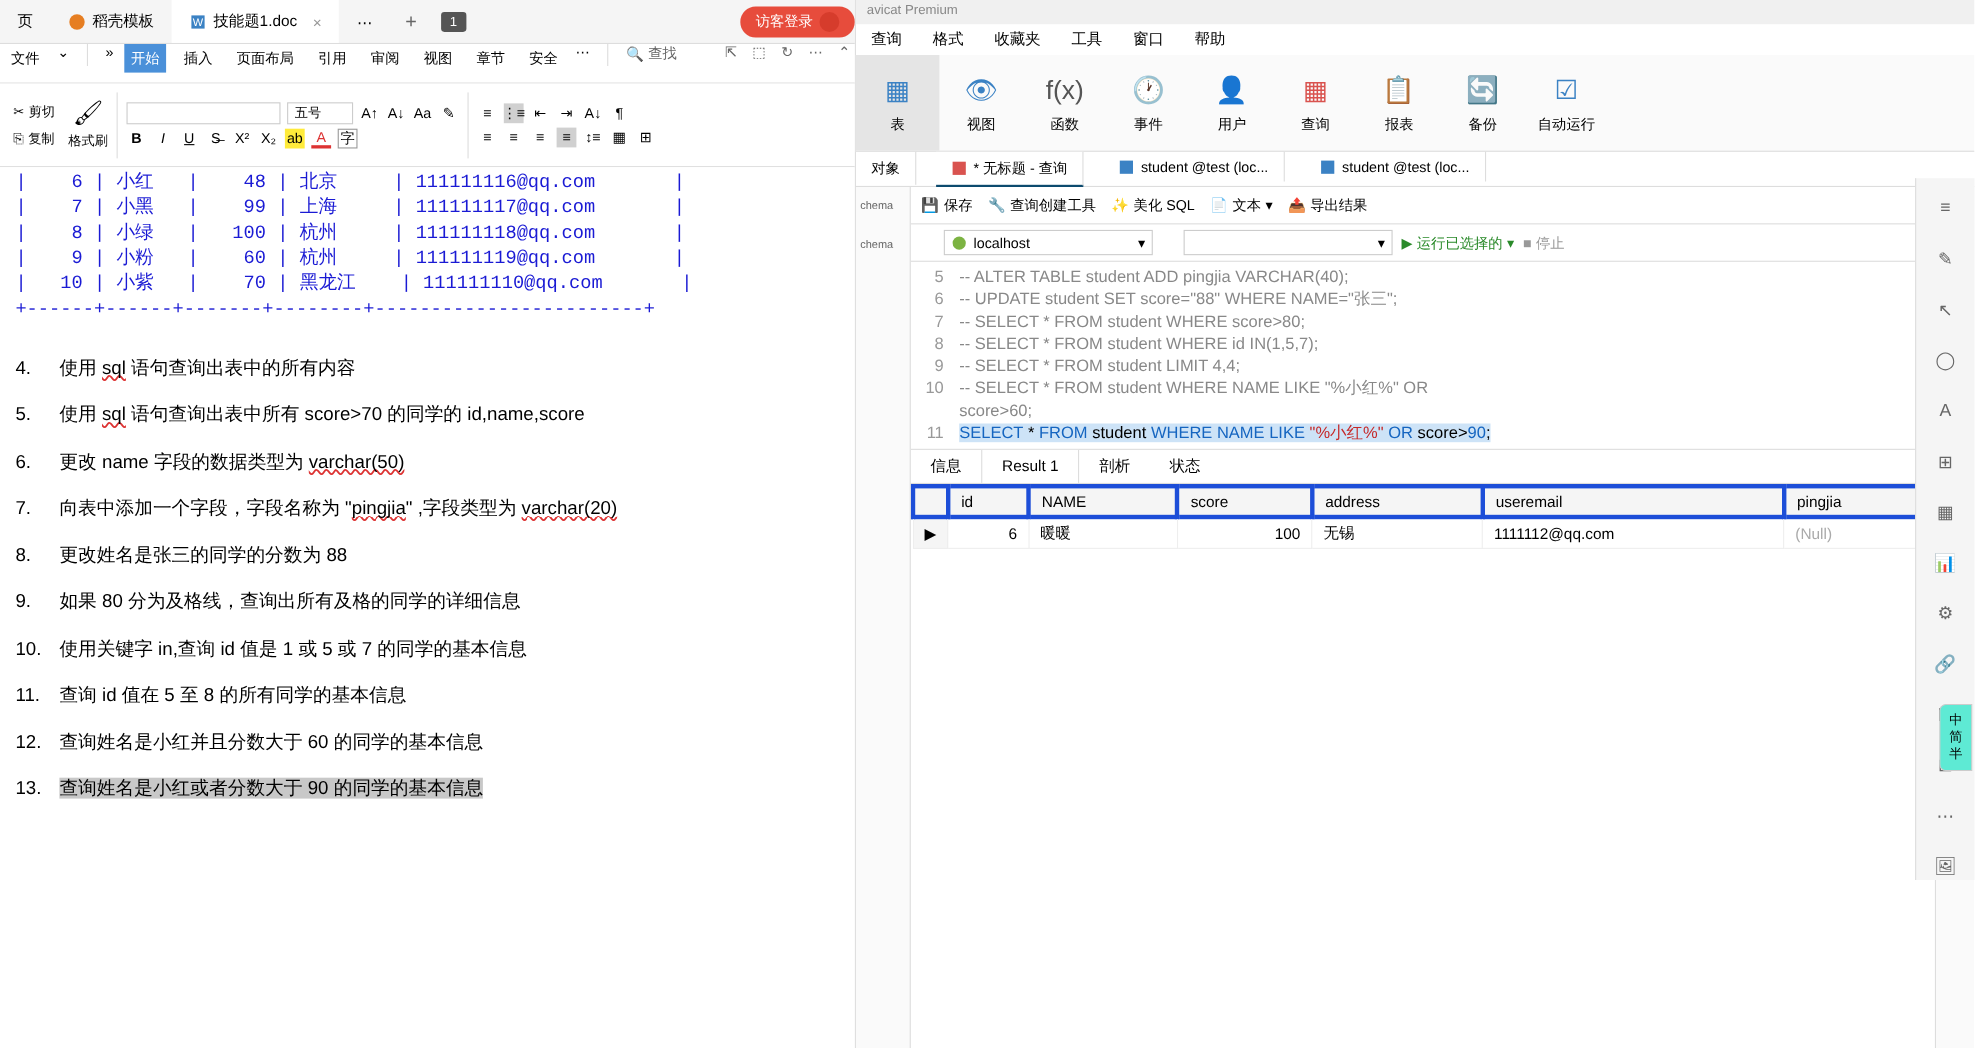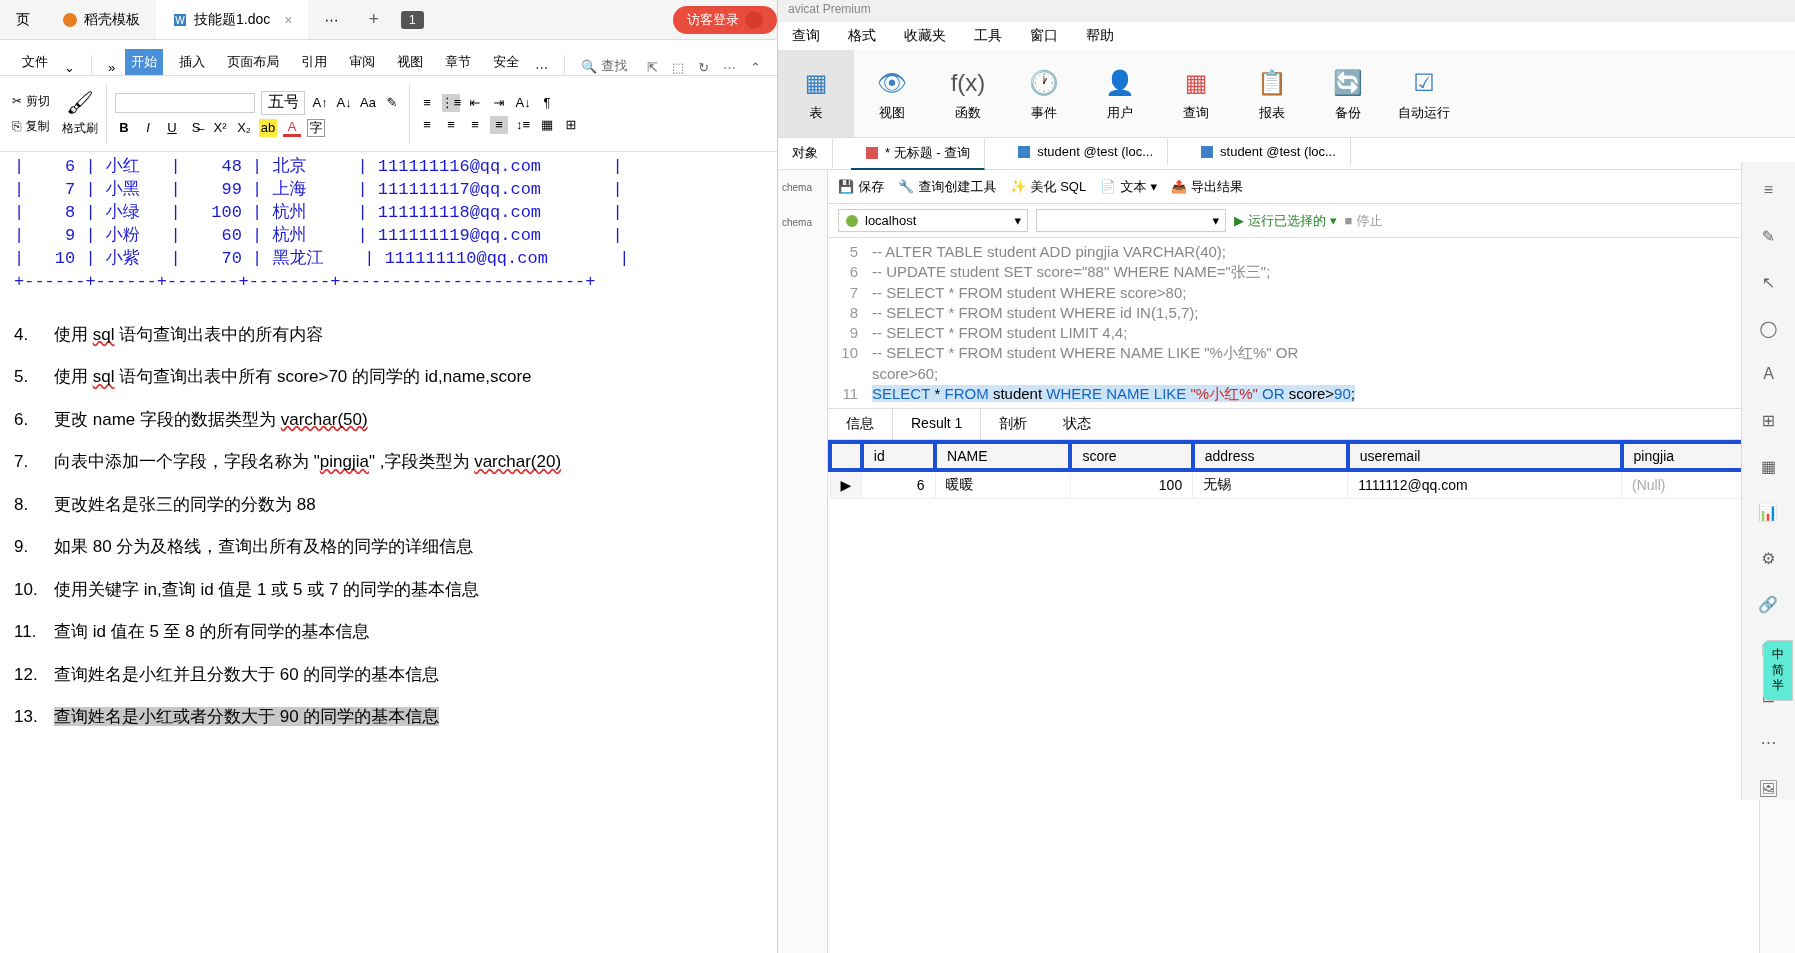--- a/index.html
+++ b/index.html
@@ -9,33 +9,33 @@
 .wps-panel { width: 778px; height: 100%; display: flex; flex-direction: column; border-right: 1px solid #ccc; }
 .wps-tabs { height: 40px; display: flex; align-items: center; background: #f5f5f5; border-bottom: 1px solid #ddd; }
 .wps-tab { padding: 0 16px; height: 100%; display: flex; align-items: center; gap: 6px; font-size: 14px; cursor: pointer; }
 .wps-tab.active { background: #fff; }
 .wps-tab-close { margin-left: 8px; color: #999; }
 .wps-tab-new { padding: 0 14px; color: #666; font-size: 18px; }
 .wps-tab-indicator { background: #555; color: #fff; padding: 2px 8px; border-radius: 3px; font-size: 12px; margin: 0 8px; }
 .wps-login { background: #e74c3c; color: #fff; padding: 5px 14px; border-radius: 14px; font-size: 13px; display: flex; align-items: center; gap: 6px; }
 .wps-login-avatar { width: 18px; height: 18px; background: #d63c2c; border-radius: 50%; }
 
-.wps-menu { height: 36px; display: flex; align-items: flex-end; background: #fff; gap: 10px; padding: 0 16px; border-bottom: 1px solid #ddd; font-size: 13px; }
+.wps-menu { height: 36px; display: flex; align-items: flex-start; background: #fff; gap: 10px; padding: 0 4px; border-bottom: 1px solid #ddd; font-size: 13px; }
 .wps-menu-item { padding: 4px 6px; cursor: pointer; }
 .wps-menu-item.active { background: #4a90d9; color: #fff; }
 .wps-menu-sep { width: 1px; height: 20px; background: #ddd; margin: 0 6px; }
 .wps-menu-search { display: flex; align-items: center; gap: 4px; color: #666; }
 .wps-menu-icons { display: flex; gap: 14px; margin-left: auto; color: #666; }
 
 .wps-ribbon { height: 76px; display: flex; align-items: center; background: #fff; border-bottom: 1px solid #ddd; padding: 0 8px; gap: 8px; font-size: 12px; }
 .wps-rib-group { display: flex; flex-direction: column; gap: 4px; }
 .wps-rib-btn { display: flex; align-items: center; gap: 4px; padding: 2px 4px; cursor: pointer; }
 .wps-rib-vsep { width: 1px; height: 60px; background: #ddd; }
 .wps-font-select { border: 1px solid #ccc; padding: 2px 6px; font-size: 12px; width: 140px; }
-.wps-size-select { border: 1px solid #ccc; padding: 2px 6px; font-size: 16px; width: 44px; }
+.wps-size-select { border: 1px solid #ccc; padding: 2px 6px; font-size: 12px; width: 60px; }
 .wps-rib-row { display: flex; gap: 6px; align-items: center; }
 .wps-rib-icon { width: 18px; height: 18px; display: inline-flex; align-items: center; justify-content: center; font-size: 13px; }
 .wps-rib-icon.boxed { border: 1px solid #999; }
 
 .wps-doc { flex: 1; overflow: auto; background: #fff; padding: 4px 14px; position: relative; }
 .doc-table { font-family: "Courier New", monospace; color: #1a1ad4; font-size: 17px; line-height: 1.35; white-space: pre; }
 .doc-list { margin-top: 20px; }
 .doc-list-item { font-size: 17px; line-height: 2.5; display: flex; }
 .doc-list-num { width: 40px; }
 .doc-list-text { flex: 1; }
@@ -56,21 +56,21 @@
 .nav-rib-icon { width: 34px; height: 34px; display: flex; align-items: center; justify-content: center; }
 
 .nav-tabs { height: 32px; display: flex; align-items: flex-start; gap: 18px; border-bottom: 1px solid #ddd; font-size: 13px; }
 .nav-tab { padding: 6px 14px; display: flex; align-items: center; gap: 6px; cursor: pointer; border-right: 1px solid #ddd; }
 .nav-tab.active { background: #fff; border-bottom: 2px solid #0c4a6e; margin-bottom: -1px; }
 
 .nav-toolbar { height: 34px; display: flex; align-items: center; gap: 14px; padding: 0 10px; font-size: 13px; border-bottom: 1px solid #ddd; }
 .nav-tool-btn { display: flex; align-items: center; gap: 4px; cursor: pointer; }
 
 .nav-conn-bar { height: 34px; display: flex; align-items: center; gap: 8px; padding: 0 10px; border-bottom: 1px solid #ddd; font-size: 13px; }
-.nav-select { border: 1px solid #ccc; padding: 3px 6px; font-size: 13px; display: flex; align-items: center; gap: 6px; }
+.nav-select { border: 1px solid #ccc; padding: 3px 6px; font-size: 13px; display: flex; align-items: center; gap: 6px; margin-left: 20px; }
 .nav-select.conn { width: 190px; }
 .nav-select.db { width: 190px; }
 .nav-run-btn { color: #2a8a2a; display: flex; align-items: center; gap: 4px; cursor: pointer; }
 .nav-stop-btn { color: #999; display: flex; align-items: center; gap: 4px; }
 
 .nav-body { flex: 1; display: flex; overflow: hidden; }
 .nav-left-strip { width: 50px; background: #fafafa; border-right: 1px solid #ddd; font-size: 10px; color: #666; padding: 8px 4px; writing-mode: horizontal-tb; }
 .nav-left-label { padding: 4px 0; }
 
 .nav-editor-area { flex: 1; display: flex; flex-direction: column; }

